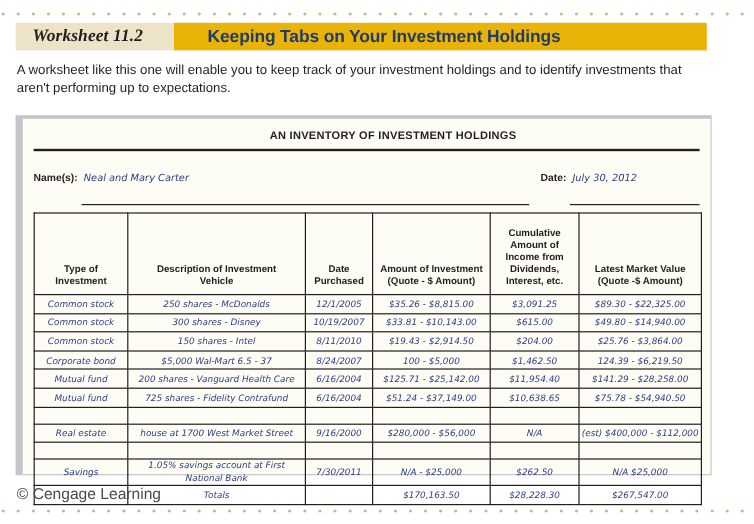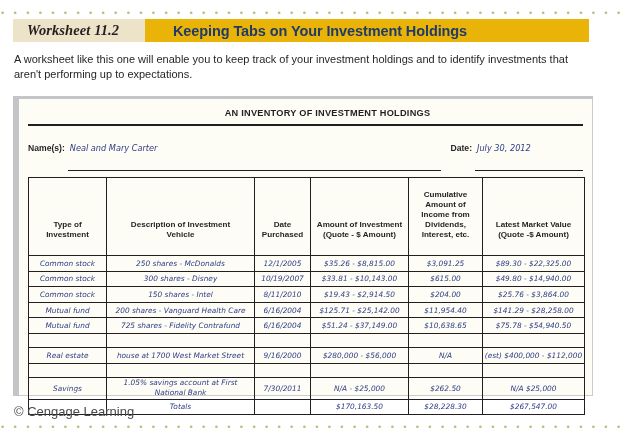--- a/index.html
+++ b/index.html
@@ -154,21 +154,21 @@
     padding: 0;
     vertical-align: middle;
   }
   table.grid th {
     font-size: 8.1px;
     font-weight: bold;
     color: #231f20;
     line-height: 10px;
     height: 62px;
     vertical-align: bottom;
-    padding-bottom: 15px;
+    padding-bottom: 5px;
     text-align: center;
   }
   th.col-type, th.col-desc {
     vertical-align: bottom;
   }
   th.col-type { text-align: left; padding-left: 4px; }
 
   table.grid td {
     height: 14.6px;
     font-family: "DejaVu Sans", sans-serif;
@@ -286,20 +286,28 @@
       </tr>
       <tr>
         <td class="type-cell">Common stock</td>
         <td>150 shares - Intel</td>
         <td>8/11/2010</td>
         <td>$19.43 - $2,914.50</td>
         <td>$204.00</td>
         <td>$25.76 - $3,864.00</td>
       </tr>
       <tr>
+        <td class="type-cell">Corporate bond</td>
+        <td>$5,000 Wal-Mart 6.5 - 37</td>
+        <td>8/24/2007</td>
+        <td>100 - $5,000</td>
+        <td>$1,462.50</td>
+        <td>124.39 - $6,219.50</td>
+      </tr>
+      <tr>
         <td class="type-cell">Mutual fund</td>
         <td>200 shares - Vanguard Health Care</td>
         <td>6/16/2004</td>
         <td>$125.71 - $25,142.00</td>
         <td>$11,954.40</td>
         <td>$141.29 - $28,258.00</td>
       </tr>
       <tr>
         <td class="type-cell">Mutual fund</td>
         <td>725 shares - Fidelity Contrafund</td>

